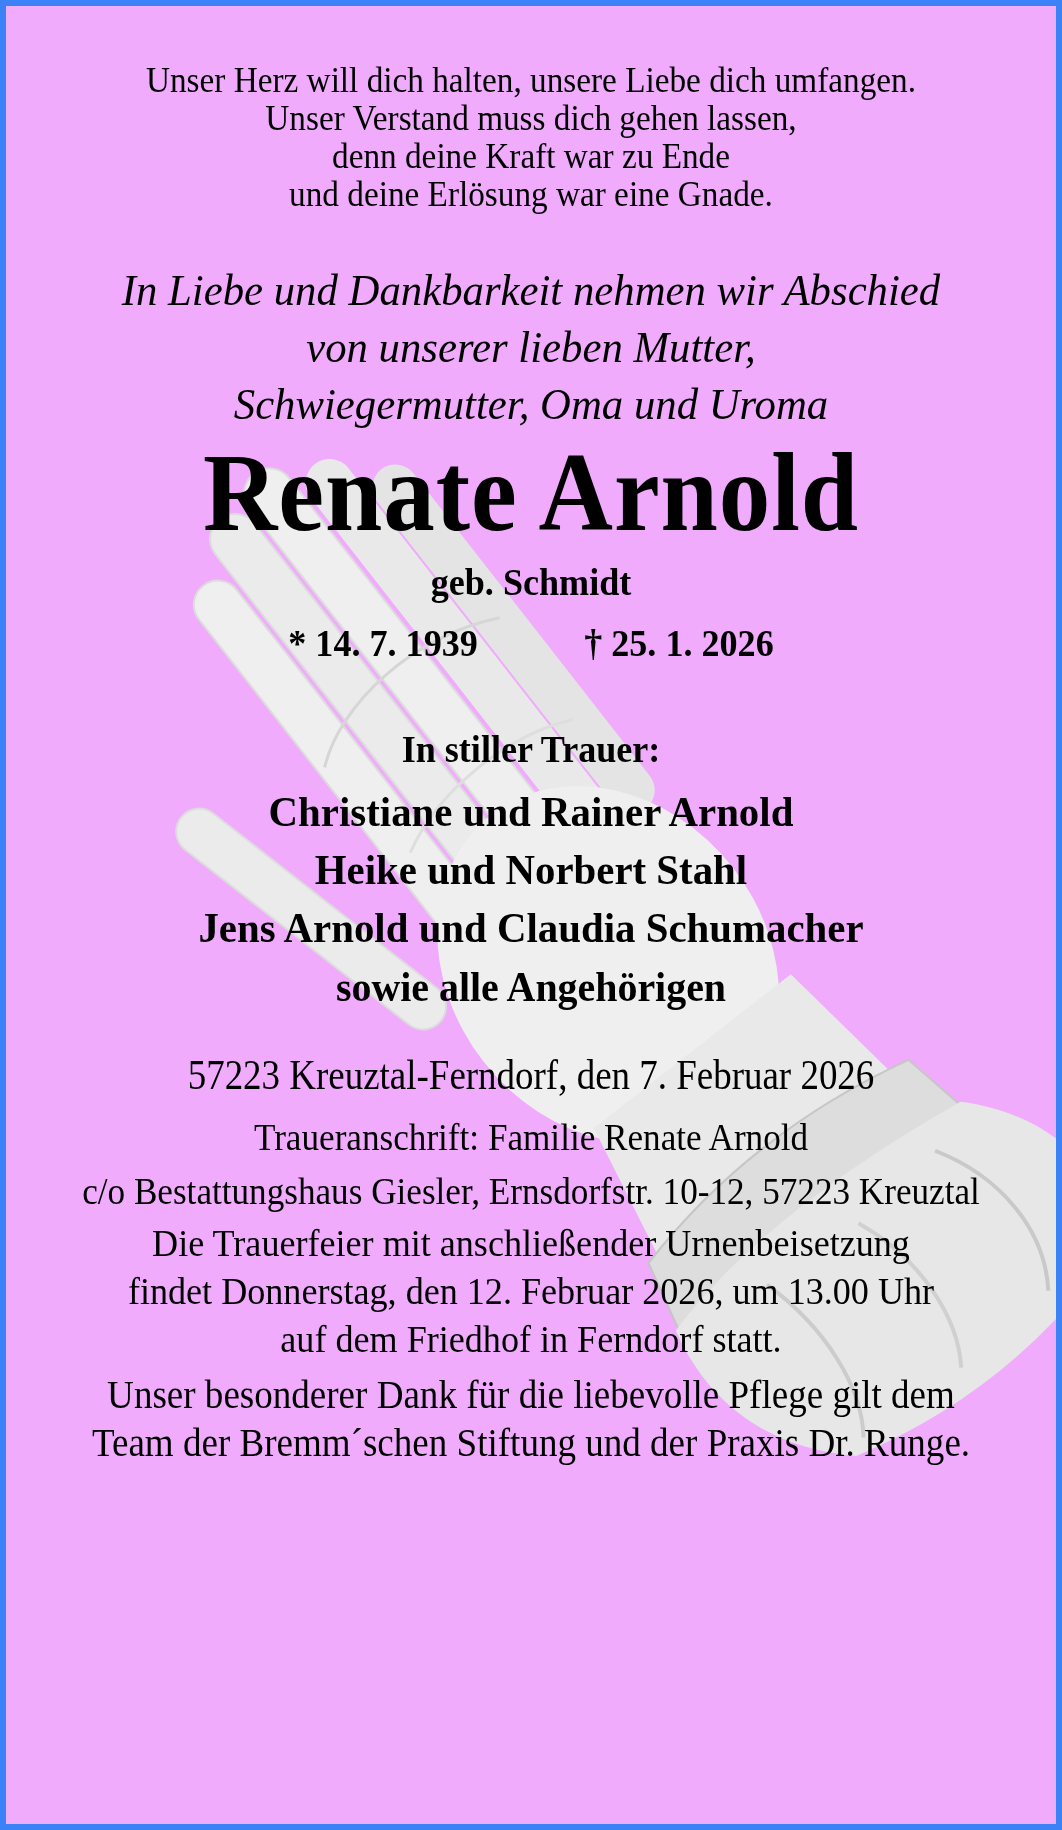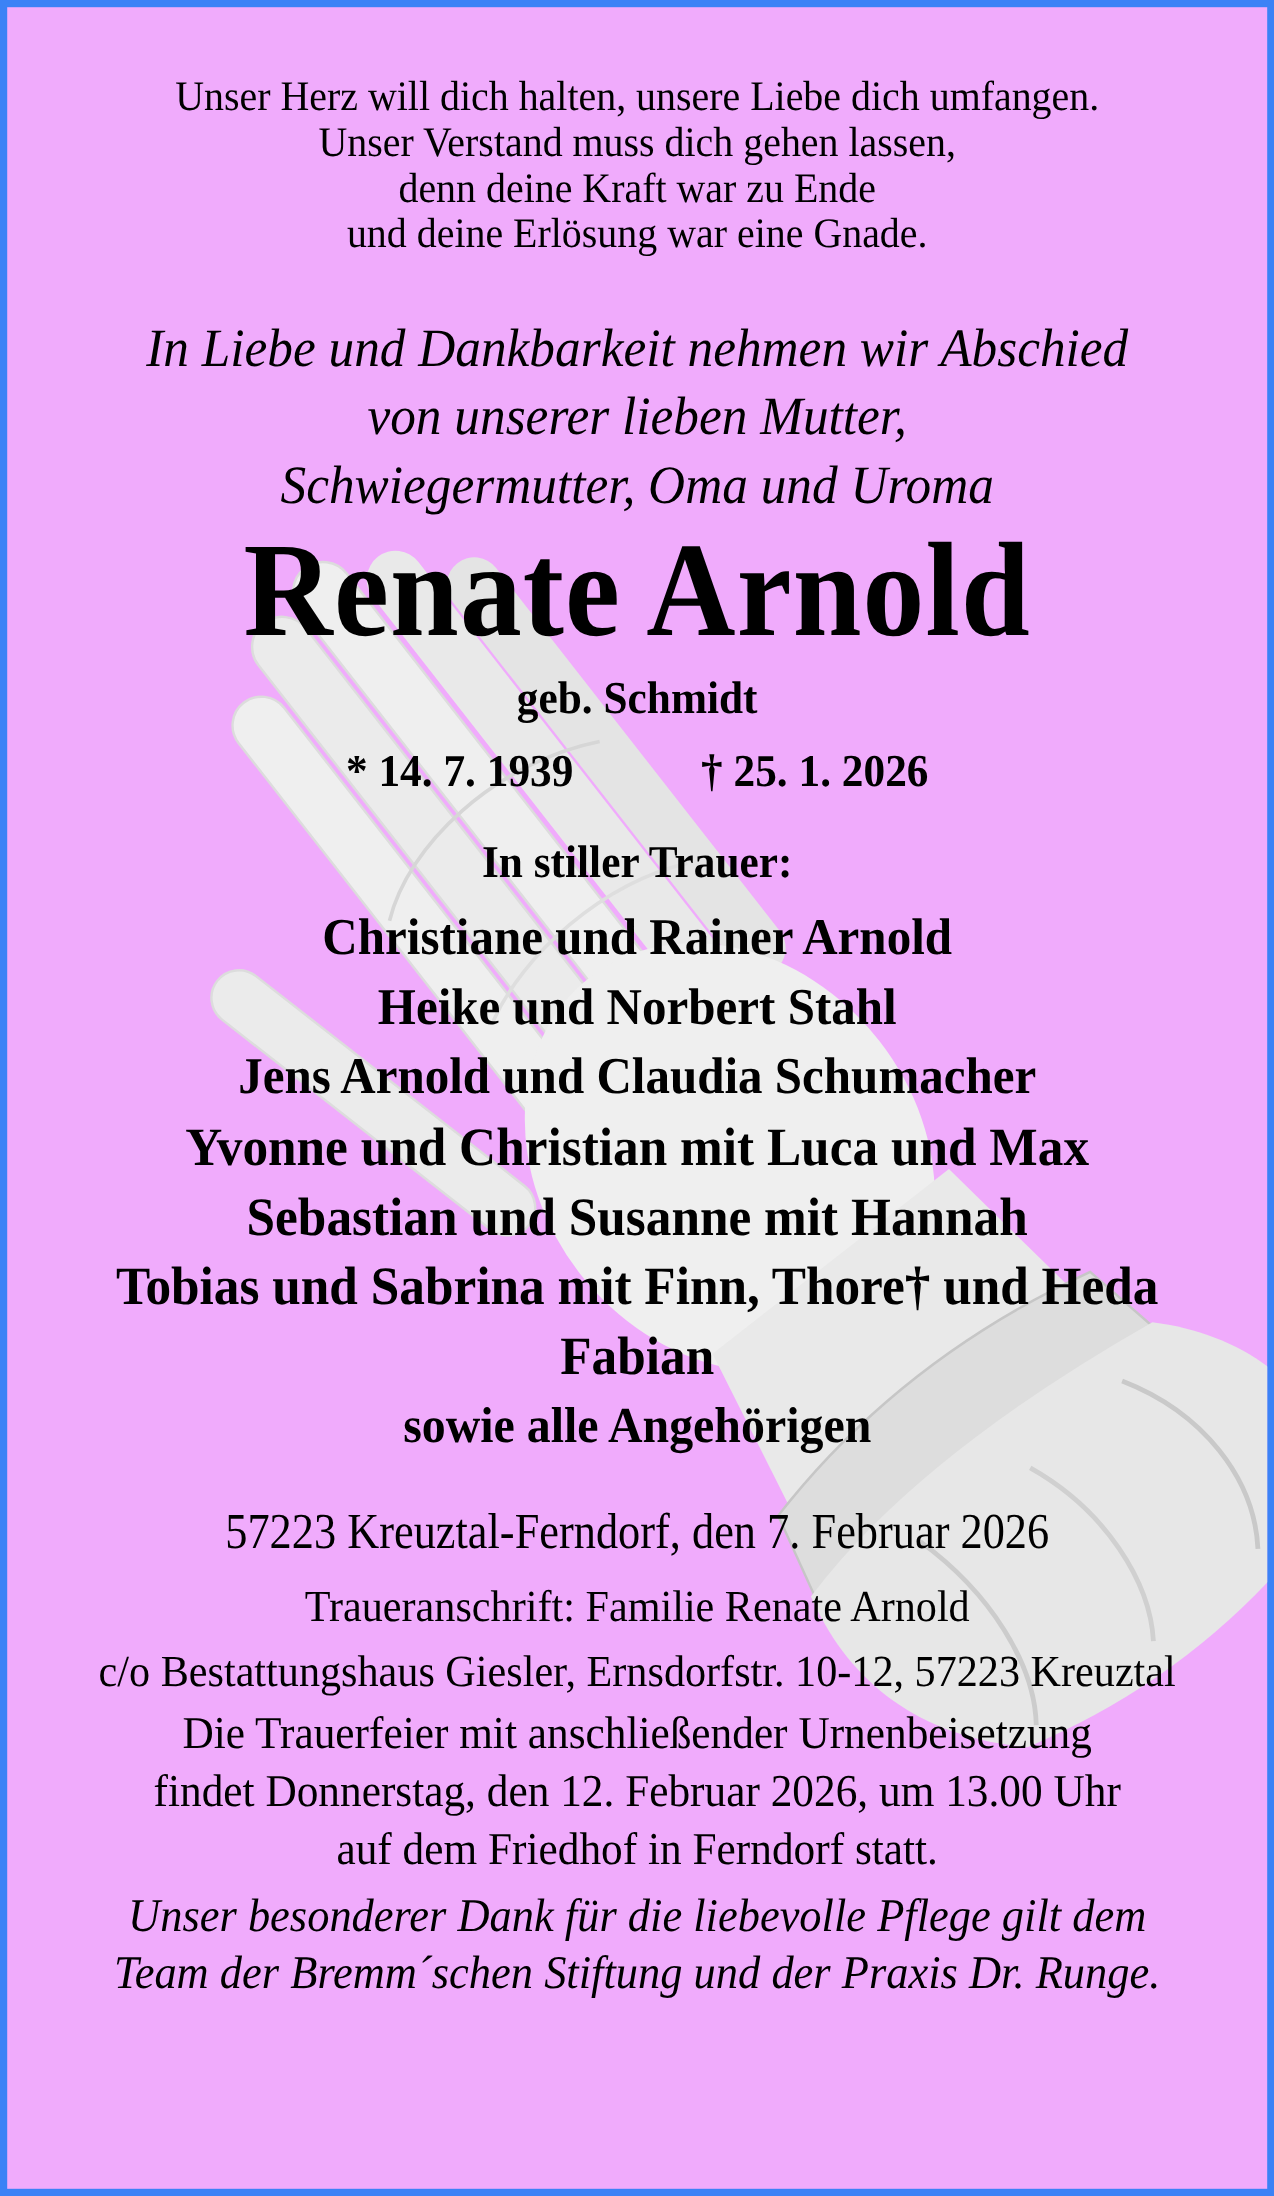--- a/index.html
+++ b/index.html
@@ -28,30 +28,30 @@
   }
   .cx { transform: scaleX(0.95); transform-origin: 50% 50%; white-space: nowrap; }
   .poem      { font-size: 35px; line-height: 38px; }
   .intro     { margin-top: 48px; font-size: 45px; line-height: 57px; font-style: italic; }
   .name      { font-size: 112px; line-height: 118px; font-weight: bold;
                letter-spacing: 1px; }
   .name .cx  { transform: scaleX(0.92); }
   .maiden    { margin-top: 8px;  font-size: 38px; line-height: 46px; font-weight: bold; }
   .dates     { margin-top: 12px; font-size: 38px; line-height: 52px; font-weight: bold; }
   .dates-row { display: flex; justify-content: center; gap: 112px; }
-  .stiller   { margin-top: 26px; font-size: 38px; line-height: 48px; font-weight: bold; }
+  .stiller   { margin-top: 56px; font-size: 38px; line-height: 48px; font-weight: bold; }
   .mourners  { margin-top: 10px; font-size: 43px; line-height: 58px; font-weight: bold; }
   .enkel-h   { margin-top: 4px;  font-size: 45px; line-height: 58px; font-weight: normal; }
   .enkel     { font-size: 45px; line-height: 58px; font-weight: bold; }
   .sowie     { margin-top: 4px;  font-size: 42px; line-height: 52px; font-weight: bold; }
   .citydate  { margin-top: 34px; font-size: 42px; line-height: 56px; }
   .citydate .cx { transform: scaleX(0.88); }
   .address   { margin-top: 8px;  font-size: 37px; line-height: 54px; }
   .funeral   { font-size: 38px; line-height: 48px; }
-  .thanks    { margin-top: 8px;  font-size: 39px; line-height: 48px; font-style: italic; }
+  .thanks    { margin-top: 8px;  font-size: 39px; line-height: 48px; }
 </style>
 </head>
 <body>
 
 <div class="page">
 
   <svg class="watermark" viewBox="0 0 1062 1830" xmlns="http://www.w3.org/2000/svg" aria-hidden="true">
     <g transform="translate(590 930) rotate(-38)">
 
       <rect x="95" y="-500" width="46" height="430" rx="23" fill="#e4e4e4"></rect>
@@ -114,26 +114,20 @@
       <span class="cx" style="display:block">In stiller Trauer:</span>
     </div>
 
     <div class="mourners">
       <span class="cx" style="display:block">Christiane und Rainer Arnold</span>
       <span class="cx" style="display:block">Heike und Norbert Stahl</span>
       <span class="cx" style="display:block">Jens Arnold und Claudia Schumacher</span>
     </div>
 
 
-    <div class="enkel">
-      <span class="cx" style="display:block">Yvonne und Christian mit Luca und Max</span>
-      <span class="cx" style="display:block">Sebastian und Susanne mit Hannah</span>
-      <span class="cx" style="display:block">Tobias und Sabrina mit Finn, Thore† und Heda</span>
-      <span class="cx" style="display:block">Fabian</span>
-    </div>
 
     <div class="sowie">
       <span class="cx" style="display:block">sowie alle Angehörigen</span>
     </div>
 
     <div class="citydate">
       <span class="cx" style="display:block">57223 Kreuztal-Ferndorf, den 7. Februar 2026</span>
     </div>
 
     <div class="address">

